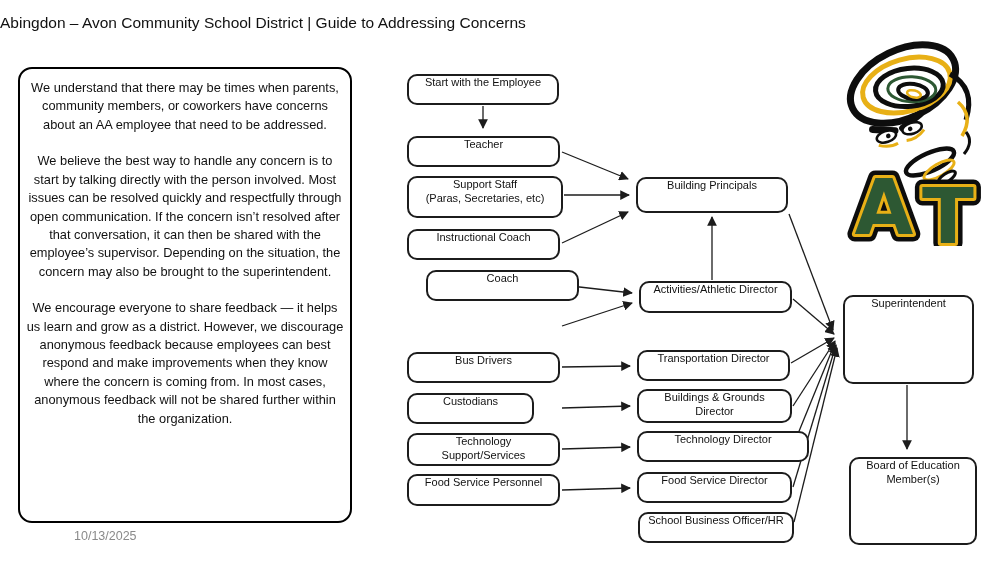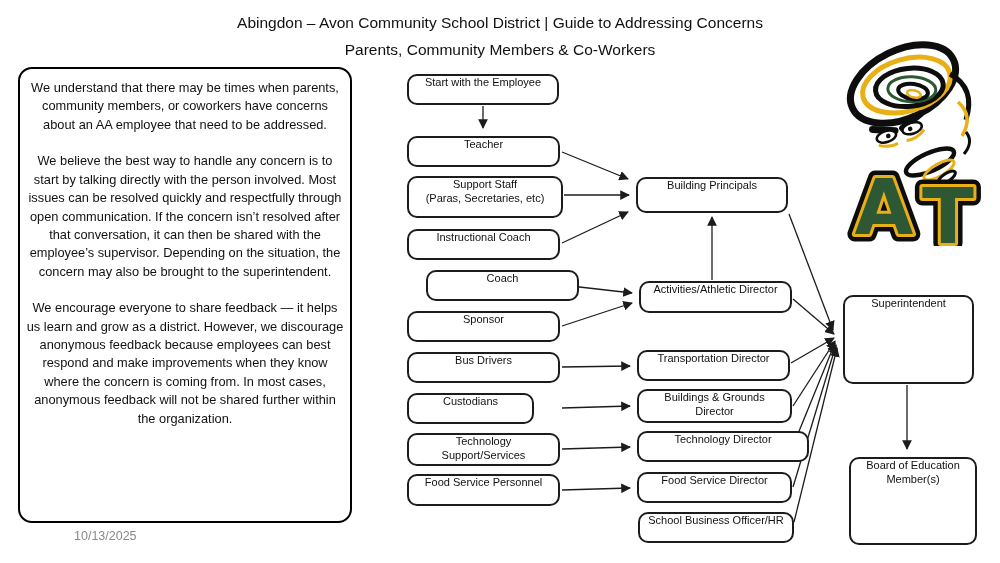--- a/index.html
+++ b/index.html
@@ -1,19 +1,19 @@
 <!DOCTYPE html>
 <html><head>
 <meta charset="utf-8">
 <style>
   html,body{margin:0;padding:0;background:#fff;}
   body{width:1000px;height:563px;font-family:"Liberation Sans",sans-serif;}
   .canvas{position:relative;width:1000px;height:563px;background:#fff;color:#1a1a1a;overflow:hidden;}
 
-  .title{position:absolute;top:9px;left:0;width:1000px;text-align:center;
+  .title{position:absolute;top:9px;left:0;width:1000px;
          font-size:15.5px;line-height:27px;color:#111;}
 
   .panel{position:absolute;left:18px;top:67px;width:334px;height:456px;
          border:2px solid #000;border-radius:14px;box-sizing:border-box;
          padding:10px 6px 6px;text-align:center;font-size:12.8px;line-height:1.44;color:#111;}
   .panel p{margin:0 0 18px;}
   .panel p.note{margin-bottom:0;}
   .panel .note b{font-weight:bold;}
 
   .date{position:absolute;left:74px;top:529px;font-size:12.5px;color:#8a8a8a;}
@@ -35,21 +35,20 @@
   .sw-gld{stroke:#e8b016;fill:none;}
   .sw-grn{stroke:#2d5833;fill:none;}
 </style>
 </head>
 <body>
 
 <div class="canvas">
 
   <div class="title">
     <div>Abingdon – Avon Community School District | Guide to Addressing Concerns</div>
-    <div>Parents, Community Members &amp; Co-Workers</div>
   </div>
 
   <div class="panel">
     <p>We understand that there may be times when parents, community members, or coworkers have concerns about an AA employee that need to be addressed.</p>
     <p>We believe the best way to handle any concern is to start by talking directly with the person involved. Most issues can be resolved quickly and respectfully through open communication. If the concern isn’t resolved after that conversation, it can then be shared with the employee’s supervisor. Depending on the situation, the concern may also be brought to the superintendent.</p>
     <p>We encourage everyone to share feedback — it helps us learn and grow as a district. However, we discourage anonymous feedback because employees can best respond and make improvements when they know where the concern is coming from. In most cases, anonymous feedback will not be shared further within the organization.</p>
   </div>
 
   <div class="date">10/13/2025</div>
 
@@ -88,23 +87,20 @@
     </div>
   <div class="node" style="left:407px;top:176px;width:156px;height:42px">
       <span>Support Staff</span>
       <span>(Paras, Secretaries, etc)</span>
     </div>
   <div class="node" style="left:407px;top:229px;width:153px;height:31px">
       <span>Instructional Coach</span>
     </div>
   <div class="node" style="left:426px;top:270px;width:153px;height:31px">
       <span>Coach</span>
-    </div>
-  <div class="node" style="left:407px;top:311px;width:153px;height:31px">
-      <span>Sponsor</span>
     </div>
   <div class="node" style="left:407px;top:352px;width:153px;height:31px">
       <span>Bus Drivers</span>
     </div>
   <div class="node" style="left:407px;top:393px;width:127px;height:31px">
       <span>Custodians</span>
     </div>
   <div class="node" style="left:407px;top:433px;width:153px;height:33px">
       <span>Technology</span>
       <span>Support/Services</span>

